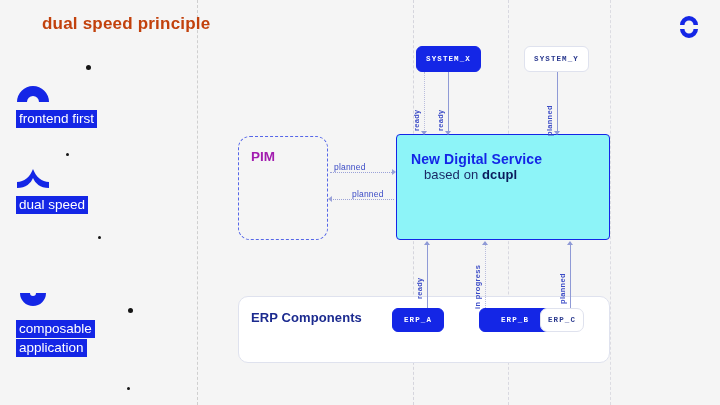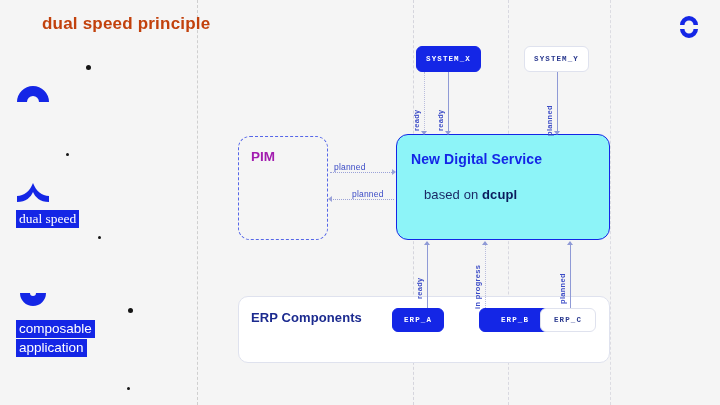--- a/index.html
+++ b/index.html
@@ -66,21 +66,21 @@
     font-size: 13.5px;
     line-height: 1.42;
     color: #ffffff;
     background: #1426e6;
     box-decoration-break: clone;
     -webkit-box-decoration-break: clone;
     padding: 1px 3px 2px 3px;
   }
   .rail-text { max-width: 120px; }
   .rail-1 { top: 82px; }
-  .rail-2 { top: 182px; font-family: Liberation Serif, serif; }
+  .rail-2 { top: 168px; }
   .rail-3 { top: 292px; }
 
   
   .dot {
     position: absolute;
     background: #151515;
     border-radius: 50%;
   }
 
   
@@ -114,34 +114,34 @@
   #system-y { left: 524px; top: 46px; width: 65px; height: 26px; }
 
   
   #new-service {
     left: 396px;
     top: 134px;
     width: 214px;
     height: 106px;
     background: #8df4f8;
     border: 1.5px solid #1426e6;
-    border-radius: 12px;
+    border-radius: 4px;
     display: block;
     padding: 16px 0 0 14px;
   }
   #new-service .l1 {
     font-size: 14px;
     font-weight: 700;
     color: #1426e6;
     letter-spacing: .1px;
   }
   #new-service .l2 {
     font-size: 13px;
     color: #1b2a66;
-    margin-top: 20px;
+    margin-top: 0;
     letter-spacing: .1px;
     padding-left: 13px;
   }
   #new-service .l2 b { color: #0b1b5c; font-weight: 700; }
 
   
   #pim {
     left: 238px;
     top: 136px;
     width: 90px;
@@ -174,21 +174,21 @@
     position: absolute;
     left: 12px;
     top: 13px;
     font-size: 13px;
     font-weight: 700;
     color: #1b2a8f;
     letter-spacing: .1px;
   }
   #erp-a { left: 392px; top: 308px; width: 52px; height: 24px; }
   #erp-b { left: 470px; top: 308px; width: 72px; height: 24px; margin-left: 9px; }
-  #erp-c { left: 540px; top: 308px; width: 56px; height: 24px; }
+  #erp-c { left: 540px; top: 308px; width: 44px; height: 24px; border-radius: 7px; }
 
   
   .conn { position: absolute; }
   .conn .line-v {
     position: absolute;
     top: 0; bottom: 0;
     border-left: 1px solid #8f9ad6;
   }
   .conn .line-v.dotted { border-left-style: dotted; border-left-color: #b9bddd; }
   .conn .line-h {
@@ -261,20 +261,21 @@
 <div class="dot" style="left:98px;top:236px;width:3px;height:3px;"></div>
 <div class="dot" style="left:128px;top:308px;width:5px;height:5px;"></div>
 <div class="dot" style="left:127px;top:387px;width:3px;height:3px;"></div>
 
 <div class="rail-item rail-1">
   <span class="glyph">
     <svg width="34" height="20" viewBox="0 0 34 20">
       <path d="M1 20 A16 16 0 0 1 33 20 L23 20 A6 6 0 0 0 11 20 Z" fill="#1426e6"></path>
     </svg>
   </span>
+  <div class="rail-text"><span class="rail-label">frontend first</span></div>
 </div>
 
 <div class="rail-item rail-2">
   <span class="glyph">
     <svg width="34" height="20" viewBox="0 0 34 20">
       <path d="M1 20 L1 14 C8 14 14 9 17 1 C20 9 26 14 33 14 L33 20 C24 20 19 15 17 10 C15 15 10 20 1 20 Z" fill="#1426e6"></path>
     </svg>
   </span>
   <div class="rail-text"><span class="rail-label">dual speed</span></div>
 </div>

